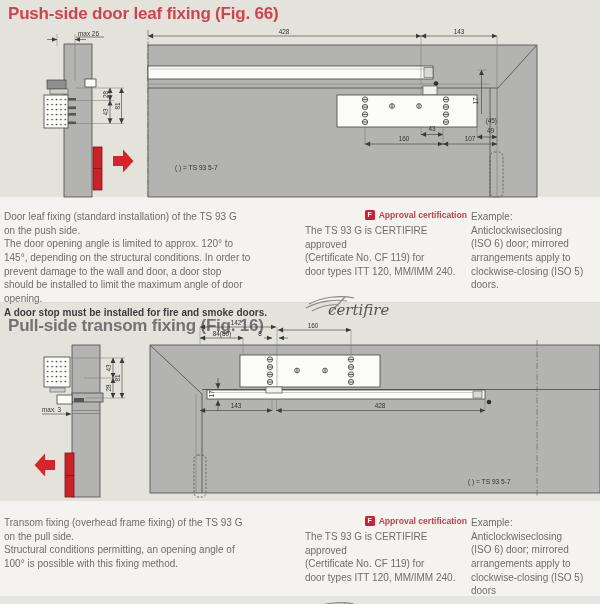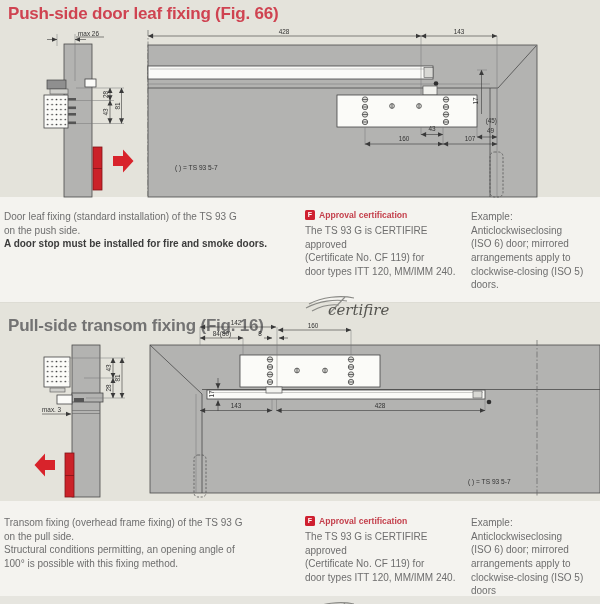--- a/index.html
+++ b/index.html
@@ -27,21 +27,21 @@
   .cols2{top:516px;}
   .col{position:absolute; top:0;}
   .col-desc{left:4px; width:292px;}
   .col-cert{left:305px; width:162px;}
   .col-example{left:471px; width:127px;}
   .body-text{
     margin:0; font-size:10px; line-height:1.37; color:#6e6e6e;
     white-space:pre-line;
   }
   .body-bold{font-weight:bold; color:#3c3c3c; white-space:normal;}
-  .cert-head{display:flex; align-items:center; margin-bottom:4px;}
+  .cert-head{display:flex; align-items:center; margin-bottom:4px;justify-content:flex-end;}
   .cert-badge{
     display:inline-block; width:10px; height:10px; background:#cf2030;
     color:#fff; font-size:7px; font-weight:bold; text-align:center;
     line-height:10px; border-radius:1.5px; margin-right:4px;
   }
   .cert-title{font-size:8.6px; font-weight:bold; color:#c4404c;}
   .certifire{margin-top:15px;}
   .dim{font-size:6.4px; fill:#333; font-family:"Liberation Sans", sans-serif;}
   .note{font-size:6.6px; fill:#333; font-family:"Liberation Sans", sans-serif;}
   .gray{fill:#b3b3b1; stroke:#4a4a4a; stroke-width:0.8;}
@@ -170,20 +170,25 @@
       <text class="dim" x="470" y="113" text-anchor="middle">107</text>
       <rect class="hingedash" x="490" y="124" width="13" height="45" rx="4.5"></rect>
       <text class="note" x="175" y="141.5">( ) = TS 93 5-7</text>
     </g>
   </svg>
 
   <div class="cols cols1">
     <div class="col col-desc">
       <p class="body-text">Door leaf fixing (standard installation) of the TS 93 G
 on the push side.</p>
+      <p class="body-text">The door opening angle is limited to approx. 120° to
+145°, depending on the structural conditions. In order to
+prevent damage to the wall and door, a door stop
+should be installed to limit the maximum angle of door
+opening.</p>
       <p class="body-text body-bold">A door stop must be installed for fire and smoke doors.</p>
     </div>
     <div class="col col-cert">
       <div class="cert-head">
         <span class="cert-badge">F</span>
         <span class="cert-title">Approval certification</span>
       </div>
       <p class="body-text">The TS 93 G is CERTIFIRE approved
 (Certificate No. CF 119) for
 door types ITT 120, MM/IMM 240.</p>

